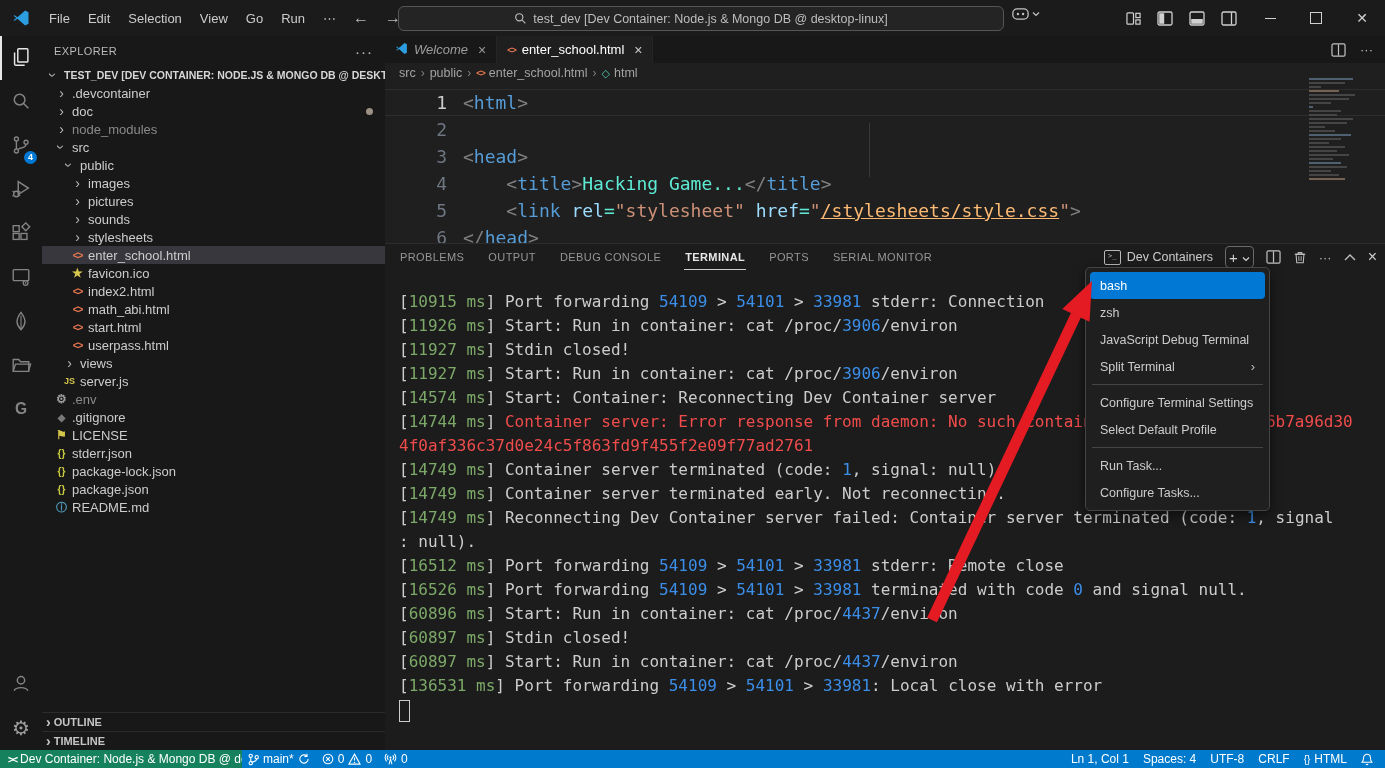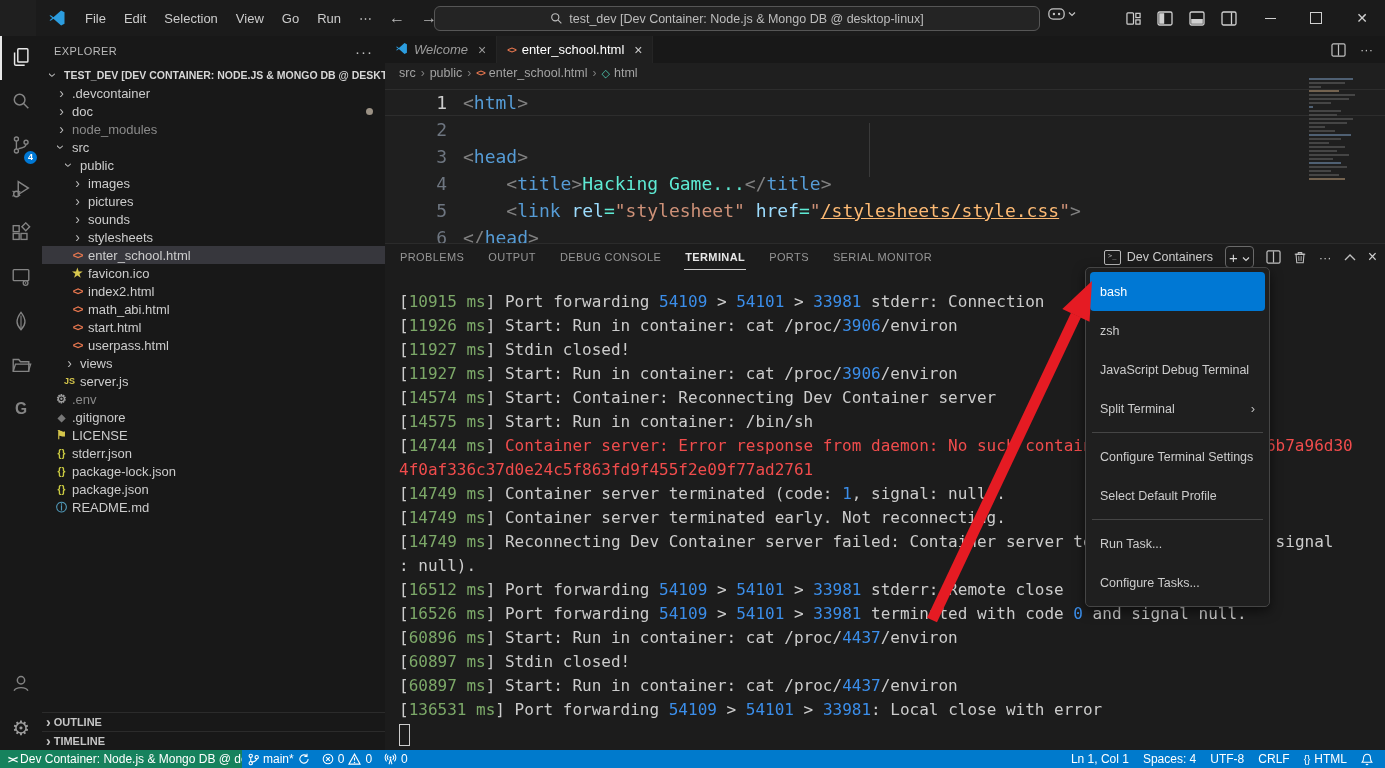--- a/index.html
+++ b/index.html
@@ -1,19 +1,19 @@
 <!DOCTYPE html>
 <html><head>
 <meta charset="utf-8">
 <style>
   html,body{margin:0;padding:0;background:#000;}
   .app{position:relative;width:1385px;height:768px;background:#1f1f1f;overflow:hidden;
        font-family:"Liberation Sans",sans-serif;font-size:13px;color:#cccccc;-webkit-font-smoothing:antialiased;}
   
-  .titlebar{position:absolute;top:0;left:0;right:0;height:36px;background:#1b1b1b;border-bottom:4px solid #fef9c3;display:flex;align-items:center;margin-left:36px;}
+  .titlebar{position:absolute;top:0;left:0;right:0;height:36px;background:#1b1b1b;border-bottom:4px solid #fef9c3;display:flex;align-items:center;}
   .vsc-logo{width:22px;height:22px;margin:0 8px 0 10px;display:flex;align-items:center;justify-content:center;}
   .menus{display:flex;align-items:center;}
   .menu-item{padding:4px 9px;border-radius:5px;color:#cccccc;cursor:default;}
   .nav-arrow{font-size:16px;color:#b9b9b9;padding:0 8px;}
   .cmdcenter{position:absolute;left:398px;top:6px;width:604px;height:23px;background:#242424;border:1px solid #565656;border-radius:6px;
              display:flex;align-items:center;justify-content:center;color:#bdbdbd;font-size:12.5px;gap:6px;}
   .copilot{position:absolute;left:1012px;top:7px;display:flex;align-items:center;gap:3px;color:#c3c3c3;}
   .layout-controls{position:absolute;right:148px;top:0;height:36px;display:flex;align-items:center;gap:16px;}
   .lc-ic{display:flex;align-items:center;}
   .win-controls{position:absolute;right:0;top:0;height:36px;display:flex;align-items:center;}
@@ -82,21 +82,21 @@
   .newterm .plus{font-size:15px;color:#d6d6d6;}
   .icon-btn{display:flex;align-items:center;justify-content:center;}
   .x-glyph{font-size:16px;color:#cfcfcf;}
   .terminal{position:absolute;top:26px;left:0;right:0;bottom:0;padding:20px 0 0 14px;font-family:"DejaVu Sans Mono",monospace;font-size:16px;line-height:24px;}
   .tline{white-space:pre;}
   .c-w{color:#cccccc;} .c-g{color:#7ca868;} .c-b{color:#3b8eea;} .c-r{color:#f14c4c;}
   .term-cursor{width:9px;height:20px;border:1px solid #cccccc;margin-top:2px;}
   
   .dropdown{position:absolute;left:1085px;top:267px;width:183px;background:#1f1f1f;border:1px solid #454545;border-radius:5px;
             box-shadow:0 4px 12px rgba(0,0,0,.55);padding:4px 0;z-index:5;}
-  .dd-item{height:39px;display:flex;align-items:center;padding:0 10px;margin:0 4px;border-radius:4px;color:#cccccc;font-size:12.5px;}
+  .dd-item{height:27px;display:flex;align-items:center;padding:0 10px;margin:0 4px;border-radius:4px;color:#cccccc;font-size:12.5px;}
   .dd-item.selected{background:#0078d4;color:#ffffff;}
   .dd-item .sub{margin-left:auto;font-size:13px;color:#bdbdbd;}
   .dd-sep{height:1px;background:#454545;margin:4px 6px;}
   
   .statusbar{position:absolute;left:0;right:0;bottom:0;height:18px;background:#007acc;color:#ffffff;display:flex;align-items:center;font-size:12px;}
   .sbi{display:flex;align-items:center;gap:4px;padding:0 6px;height:18px;}
   .sbi.remote{background:#16825d;padding:0 10px 0 8px;max-width:224px;white-space:nowrap;overflow:hidden;}
   .remote-ic{font-family:"DejaVu Sans Mono",monospace;font-size:10px;font-weight:bold;letter-spacing:-2px;}
   .sb-spacer{flex:1;}
   .sb-right{display:flex;align-items:center;gap:2px;padding-right:6px;}
@@ -548,21 +548,20 @@
             </span>
             <span class="icon-btn x-glyph">×</span>
           </div>
         </div>
       <div class="terminal" id="terminal">
           <div class="tline"><span class="c-w">[</span><span class="c-g">10915 ms</span><span class="c-w">] Port forwarding </span><span class="c-b">54109</span><span class="c-w"> &gt; </span><span class="c-b">54101</span><span class="c-w"> &gt; </span><span class="c-b">33981</span><span class="c-w"> stderr: Connection</span></div>
           <div class="tline"><span class="c-w">[</span><span class="c-g">11926 ms</span><span class="c-w">] Start: Run in container: cat /proc/</span><span class="c-b">3906</span><span class="c-w">/environ</span></div>
           <div class="tline"><span class="c-w">[</span><span class="c-g">11927 ms</span><span class="c-w">] Stdin closed!</span></div>
           <div class="tline"><span class="c-w">[</span><span class="c-g">11927 ms</span><span class="c-w">] Start: Run in container: cat /proc/</span><span class="c-b">3906</span><span class="c-w">/environ</span></div>
           <div class="tline"><span class="c-w">[</span><span class="c-g">14574 ms</span><span class="c-w">] Start: Container: Reconnecting Dev Container server</span></div>
-          <div class="tline"><span class="c-w">[</span><span class="c-g">14575 ms</span><span class="c-w">] Start: Run in container: /bin/sh</span></div>
           <div class="tline"><span class="c-w">[</span><span class="c-g">14744 ms</span><span class="c-w">] </span><span class="c-r">Container server: Error response from daemon: No such container: 8f2c41d09ab35e6b7a96d30</span></div>
           <div class="tline"><span class="c-r">4f0af336c37d0e24c5f863fd9f455f2e09f77ad2761</span></div>
           <div class="tline"><span class="c-w">[</span><span class="c-g">14749 ms</span><span class="c-w">] Container server terminated (code: </span><span class="c-b">1</span><span class="c-w">, signal: null).</span></div>
           <div class="tline"><span class="c-w">[</span><span class="c-g">14749 ms</span><span class="c-w">] Container server terminated early. Not reconnecting.</span></div>
           <div class="tline"><span class="c-w">[</span><span class="c-g">14749 ms</span><span class="c-w">] Reconnecting Dev Container server failed: Container server terminated (code: </span><span class="c-b">1</span><span class="c-w">, signal</span></div>
           <div class="tline"><span class="c-w">: null).</span></div>
           <div class="tline"><span class="c-w">[</span><span class="c-g">16512 ms</span><span class="c-w">] Port forwarding </span><span class="c-b">54109</span><span class="c-w"> &gt; </span><span class="c-b">54101</span><span class="c-w"> &gt; </span><span class="c-b">33981</span><span class="c-w"> stderr: Remote close</span></div>
           <div class="tline"><span class="c-w">[</span><span class="c-g">16526 ms</span><span class="c-w">] Port forwarding </span><span class="c-b">54109</span><span class="c-w"> &gt; </span><span class="c-b">54101</span><span class="c-w"> &gt; </span><span class="c-b">33981</span><span class="c-w"> terminated with code </span><span class="c-b">0</span><span class="c-w"> and signal null.</span></div>
           <div class="tline"><span class="c-w">[</span><span class="c-g">60896 ms</span><span class="c-w">] Start: Run in container: cat /proc/</span><span class="c-b">4437</span><span class="c-w">/environ</span></div>
           <div class="tline"><span class="c-w">[</span><span class="c-g">60897 ms</span><span class="c-w">] Stdin closed!</span></div>

